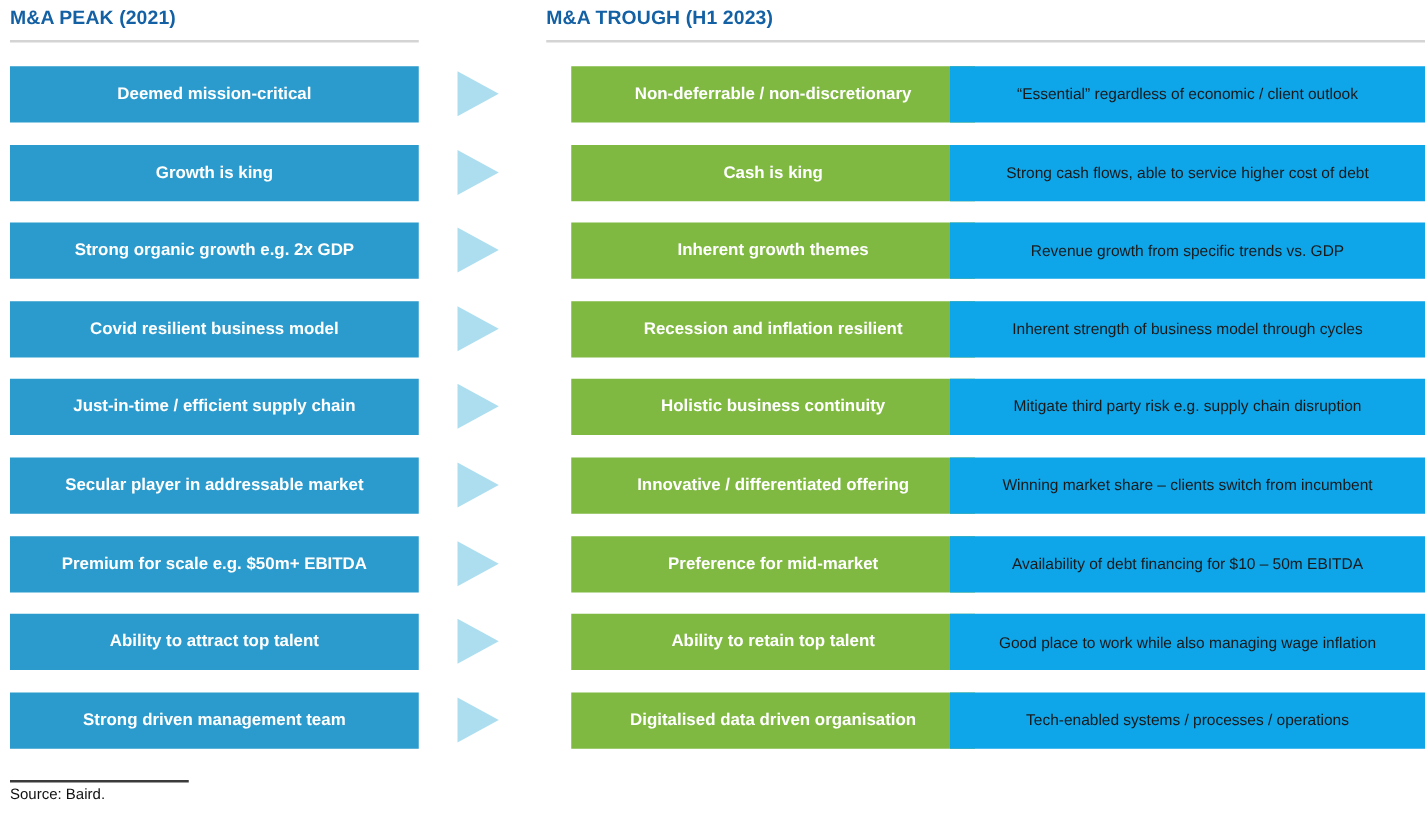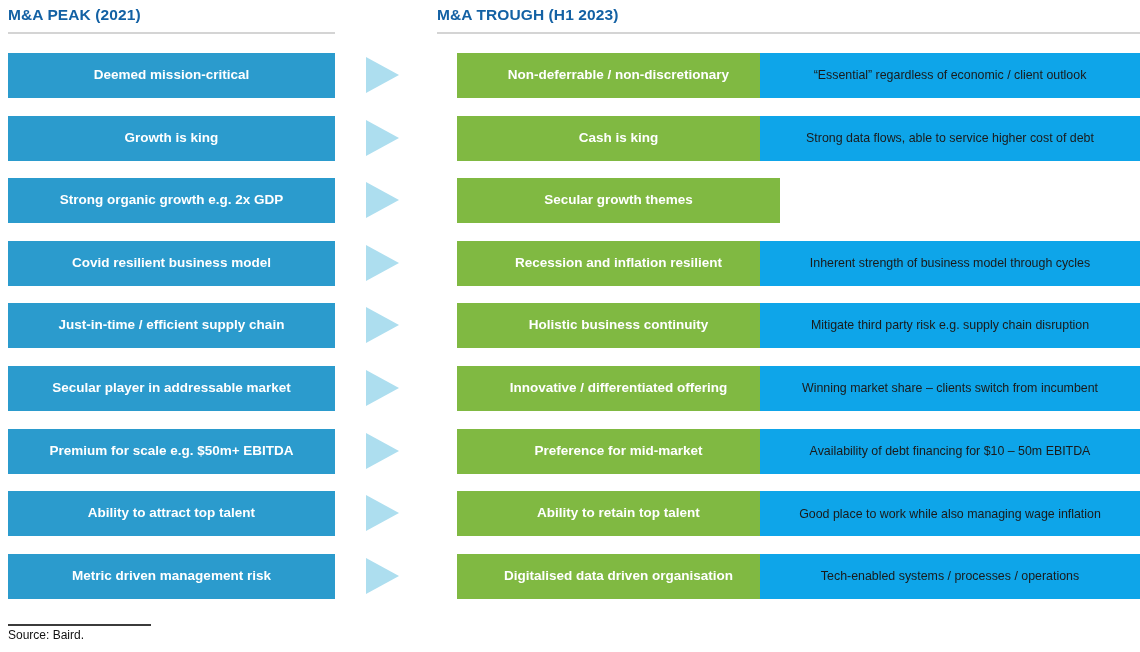--- a/index.html
+++ b/index.html
@@ -173,30 +173,33 @@
       </div>
       <div class="row" style="top: 115.6px;">
         <div class="peak-box">
           <span class="label">Growth is king</span>
         </div>
         <div class="arrow"></div>
         <div class="trough-box">
           <span class="label">Cash is king</span>
         </div>
         <div class="desc-box">
-          <span class="label">Strong data flows, able to service higher cost of debt</span>
+          <span class="label">Strong cash flows, able to service higher cost of debt</span>
         </div>
       </div>
       <div class="row" style="top: 178.2px;">
         <div class="peak-box">
           <span class="label">Strong organic growth e.g. 2x GDP</span>
         </div>
         <div class="arrow"></div>
         <div class="trough-box">
-          <span class="label">Secular growth themes</span>
+          <span class="label">Inherent growth themes</span>
+        </div>
+        <div class="desc-box">
+          <span class="label">Revenue growth from specific trends vs. GDP</span>
         </div>
       </div>
       <div class="row" style="top: 240.8px;">
         <div class="peak-box">
           <span class="label">Covid resilient business model</span>
         </div>
         <div class="arrow"></div>
         <div class="trough-box">
           <span class="label">Recession and inflation resilient</span>
         </div>
@@ -247,21 +250,21 @@
         <div class="arrow"></div>
         <div class="trough-box">
           <span class="label">Ability to retain top talent</span>
         </div>
         <div class="desc-box">
           <span class="label">Good place to work while also managing wage inflation</span>
         </div>
       </div>
       <div class="row" style="top: 553.8px;">
         <div class="peak-box">
-          <span class="label">Metric driven management risk</span>
+          <span class="label">Strong driven management team</span>
         </div>
         <div class="arrow"></div>
         <div class="trough-box">
           <span class="label">Digitalised data driven organisation</span>
         </div>
         <div class="desc-box">
           <span class="label">Tech-enabled systems / processes / operations</span>
         </div>
       </div>
     </div>

